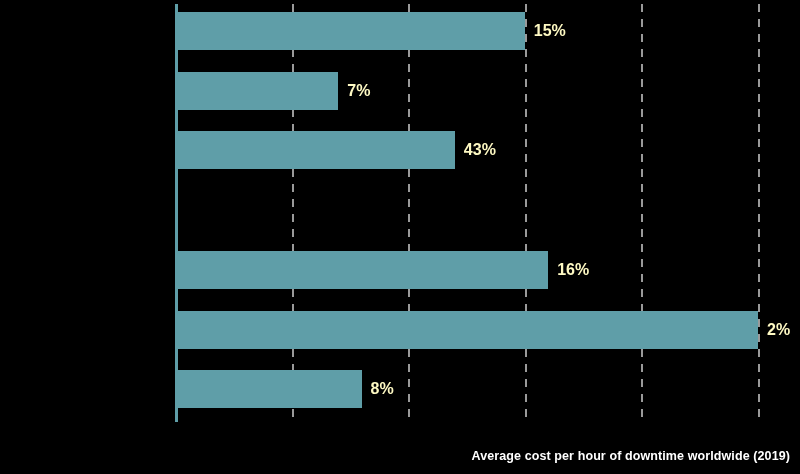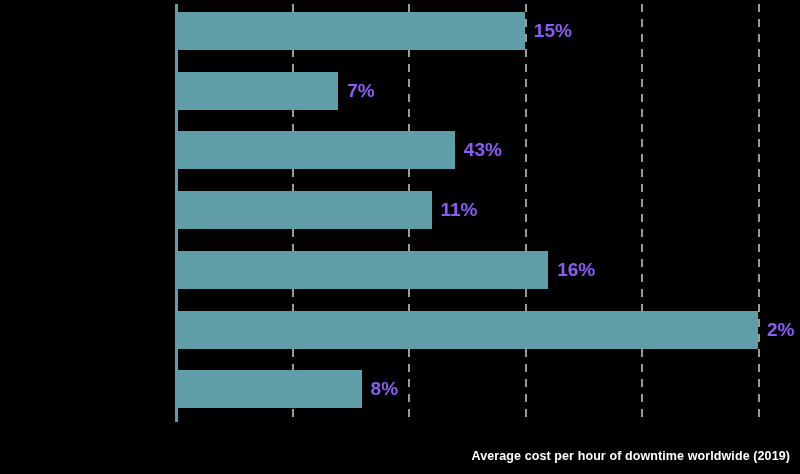--- a/index.html
+++ b/index.html
@@ -61,22 +61,22 @@
     left: 0;
     top: 8px;
     height: 38px;
     background: #5F9EA8;
   }
   .bar-value {
     position: absolute;
     top: 8px;
     height: 38px;
     line-height: 38px;
-    color: #8b5cf6;
-    font-size: 19px;
+    color: #fef9c3;
+    font-size: 16px;
     font-weight: bold;
     white-space: nowrap;
     padding-left: 9px;
   }
 
   
   #caption {
     position: absolute;
     left: 0;
     right: 10px;
@@ -106,24 +106,20 @@
         <div class="bar-value" style="left: 349.813px;">15%</div>
       </div>
       <div class="row" style="top: 59.7143px; height: 59.7143px;">
         <div class="bar" title="$2M to $5M 7%" style="width: 163.246px; background: rgb(95, 158, 168);"></div>
         <div class="bar-value" style="left: 163.246px;">7%</div>
       </div>
       <div class="row" style="top: 119.429px; height: 59.7143px;">
         <div class="bar" title="$1M to $2M 12%" style="width: 279.851px; background: rgb(95, 158, 168);"></div>
         <div class="bar-value" style="left: 279.851px;">43%</div>
       </div>
-      <div class="row" style="top: 179.143px; height: 59.7143px;">
-        <div class="bar" title="$501,000 to $1M 11%" style="width: 256.53px; background: rgb(95, 158, 168);"></div>
-        <div class="bar-value" style="left: 256.53px;">11%</div>
-      </div>
       <div class="row" style="top: 238.857px; height: 59.7143px;">
         <div class="bar" title="$401,000 to $500,000 16%" style="width: 373.134px; background: rgb(95, 158, 168);"></div>
         <div class="bar-value" style="left: 373.134px; text-align: right;">16%</div>
       </div>
       <div class="row" style="top: 298.571px; height: 59.7143px;">
         <div class="bar" title="$301,000 to $400,000 25%" style="width: 583.022px; background: rgb(95, 158, 168);"></div>
         <div class="bar-value" style="left: 583.022px;">2%</div>
       </div>
       <div class="row" style="top: 358.286px; height: 59.7143px;">
         <div class="bar" title="$201,000 to $300,000 8%" style="width: 186.567px; background: rgb(95, 158, 168);"></div>

